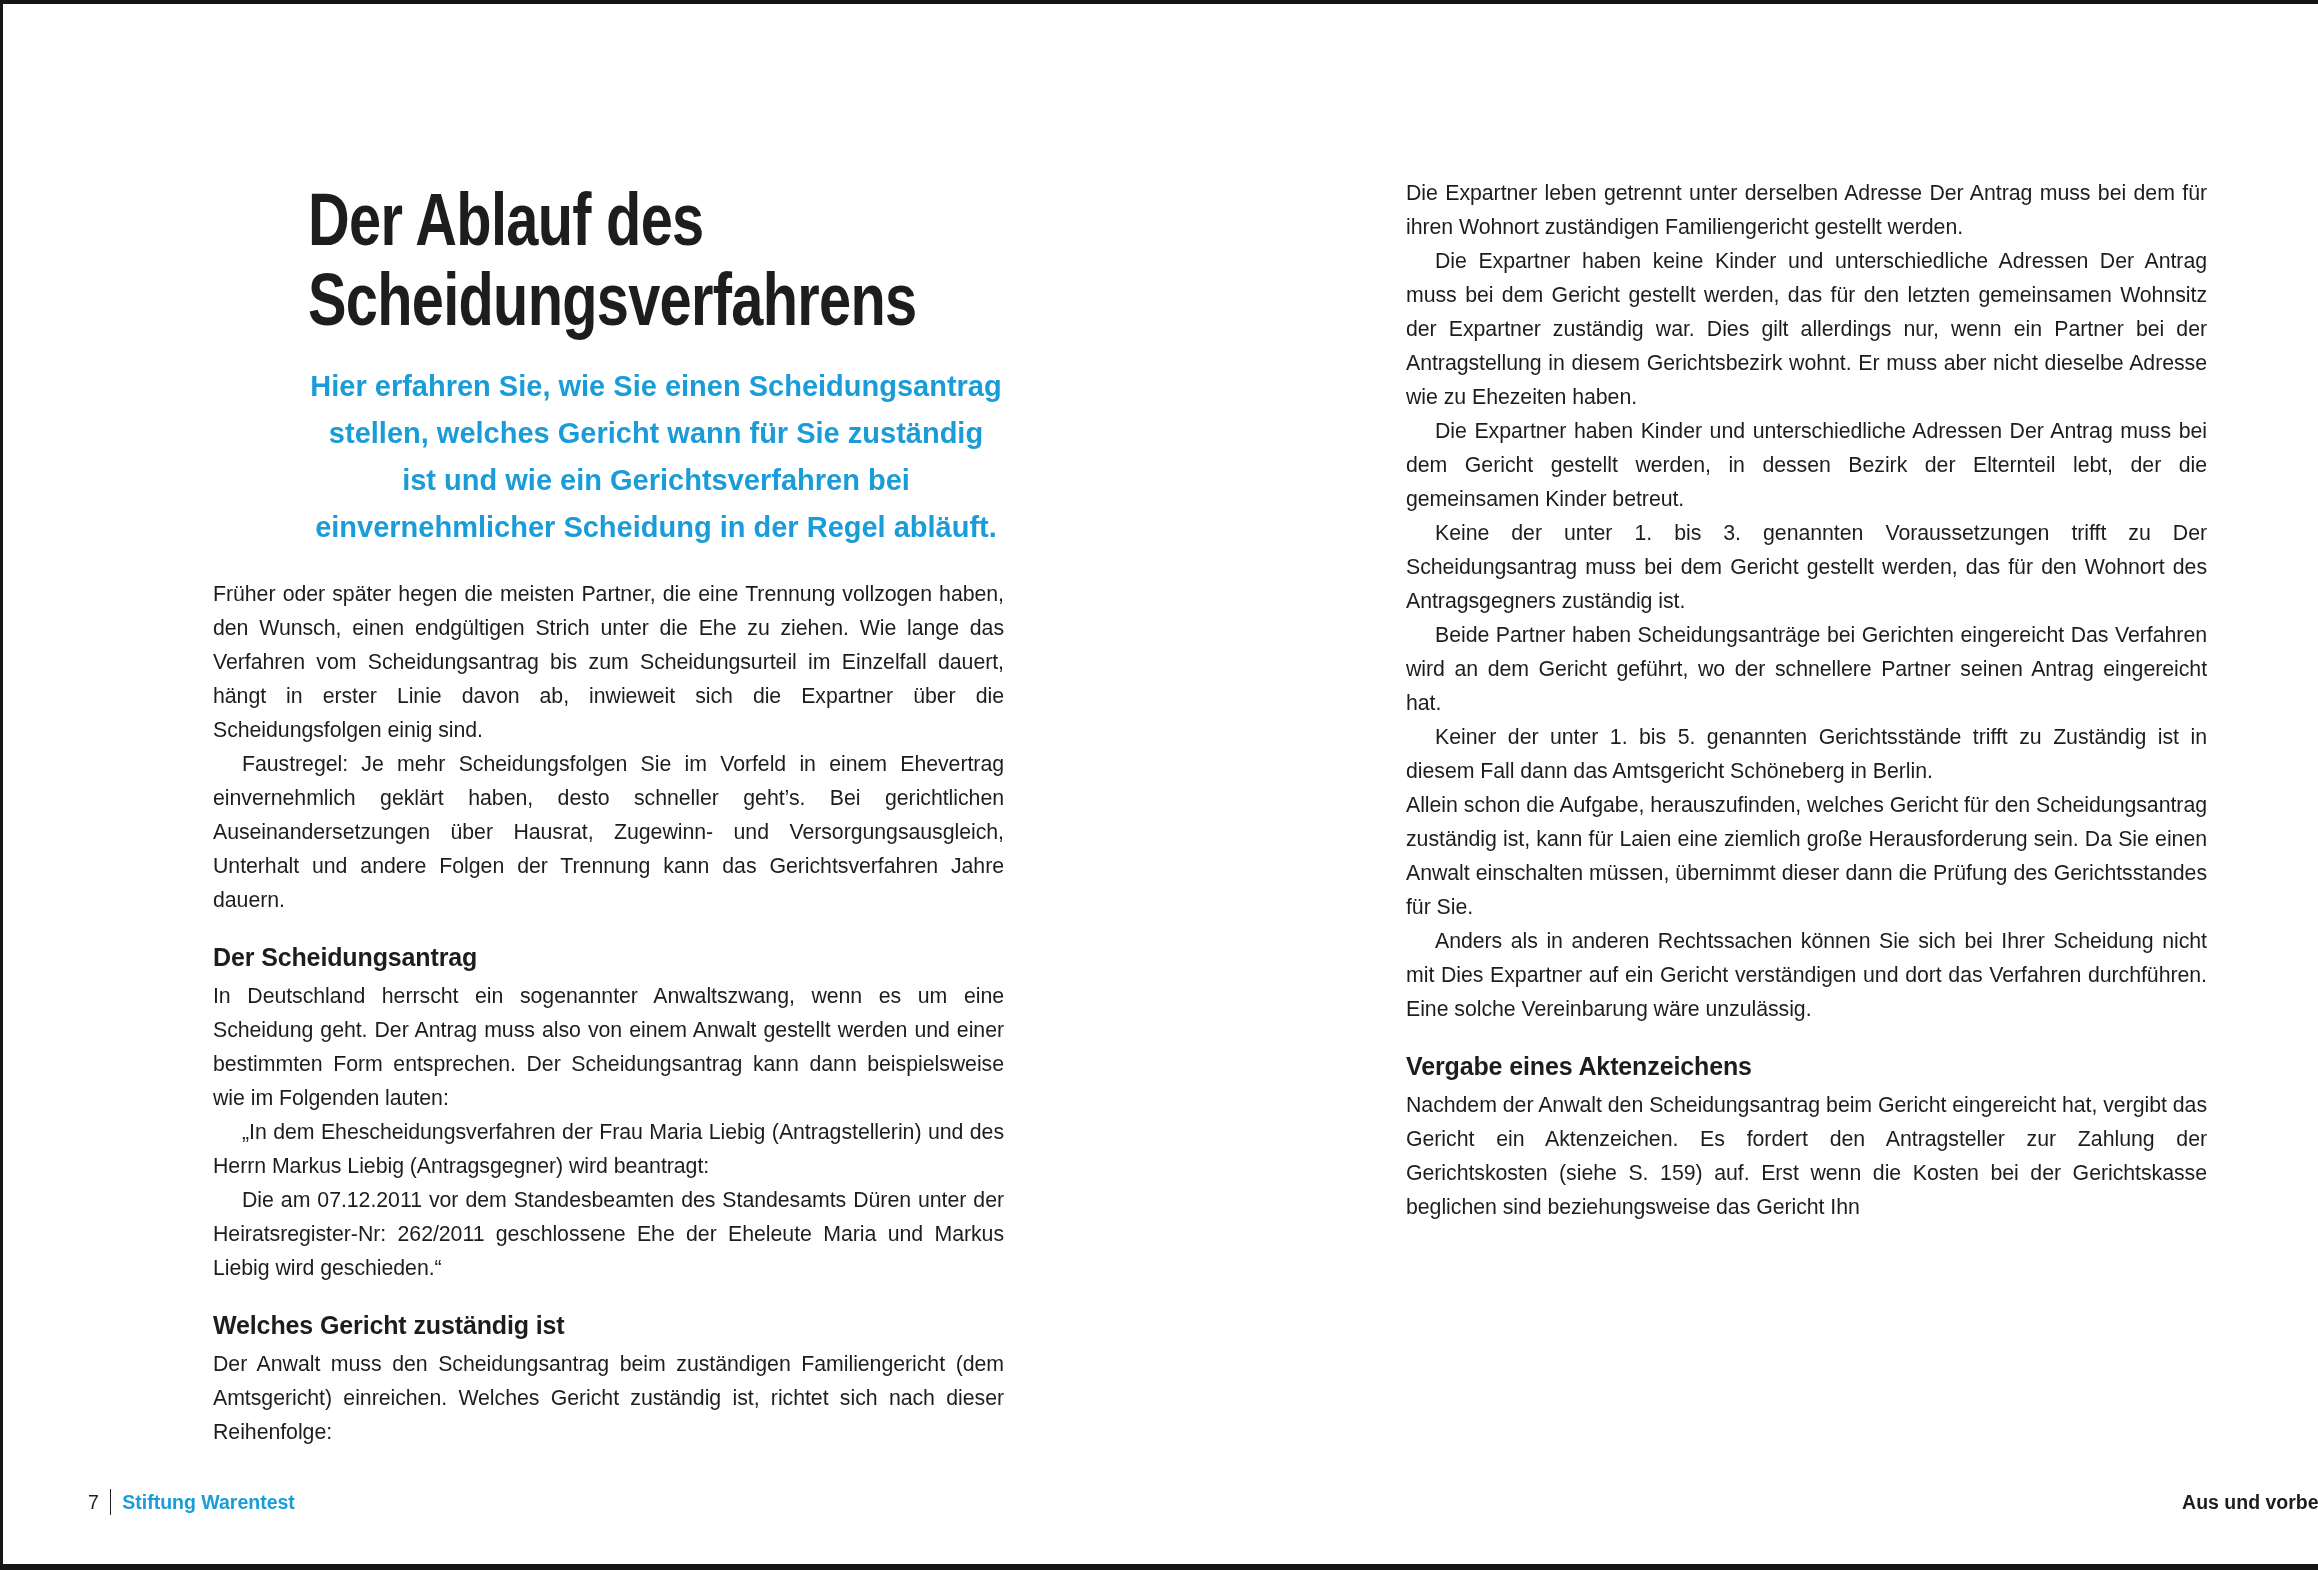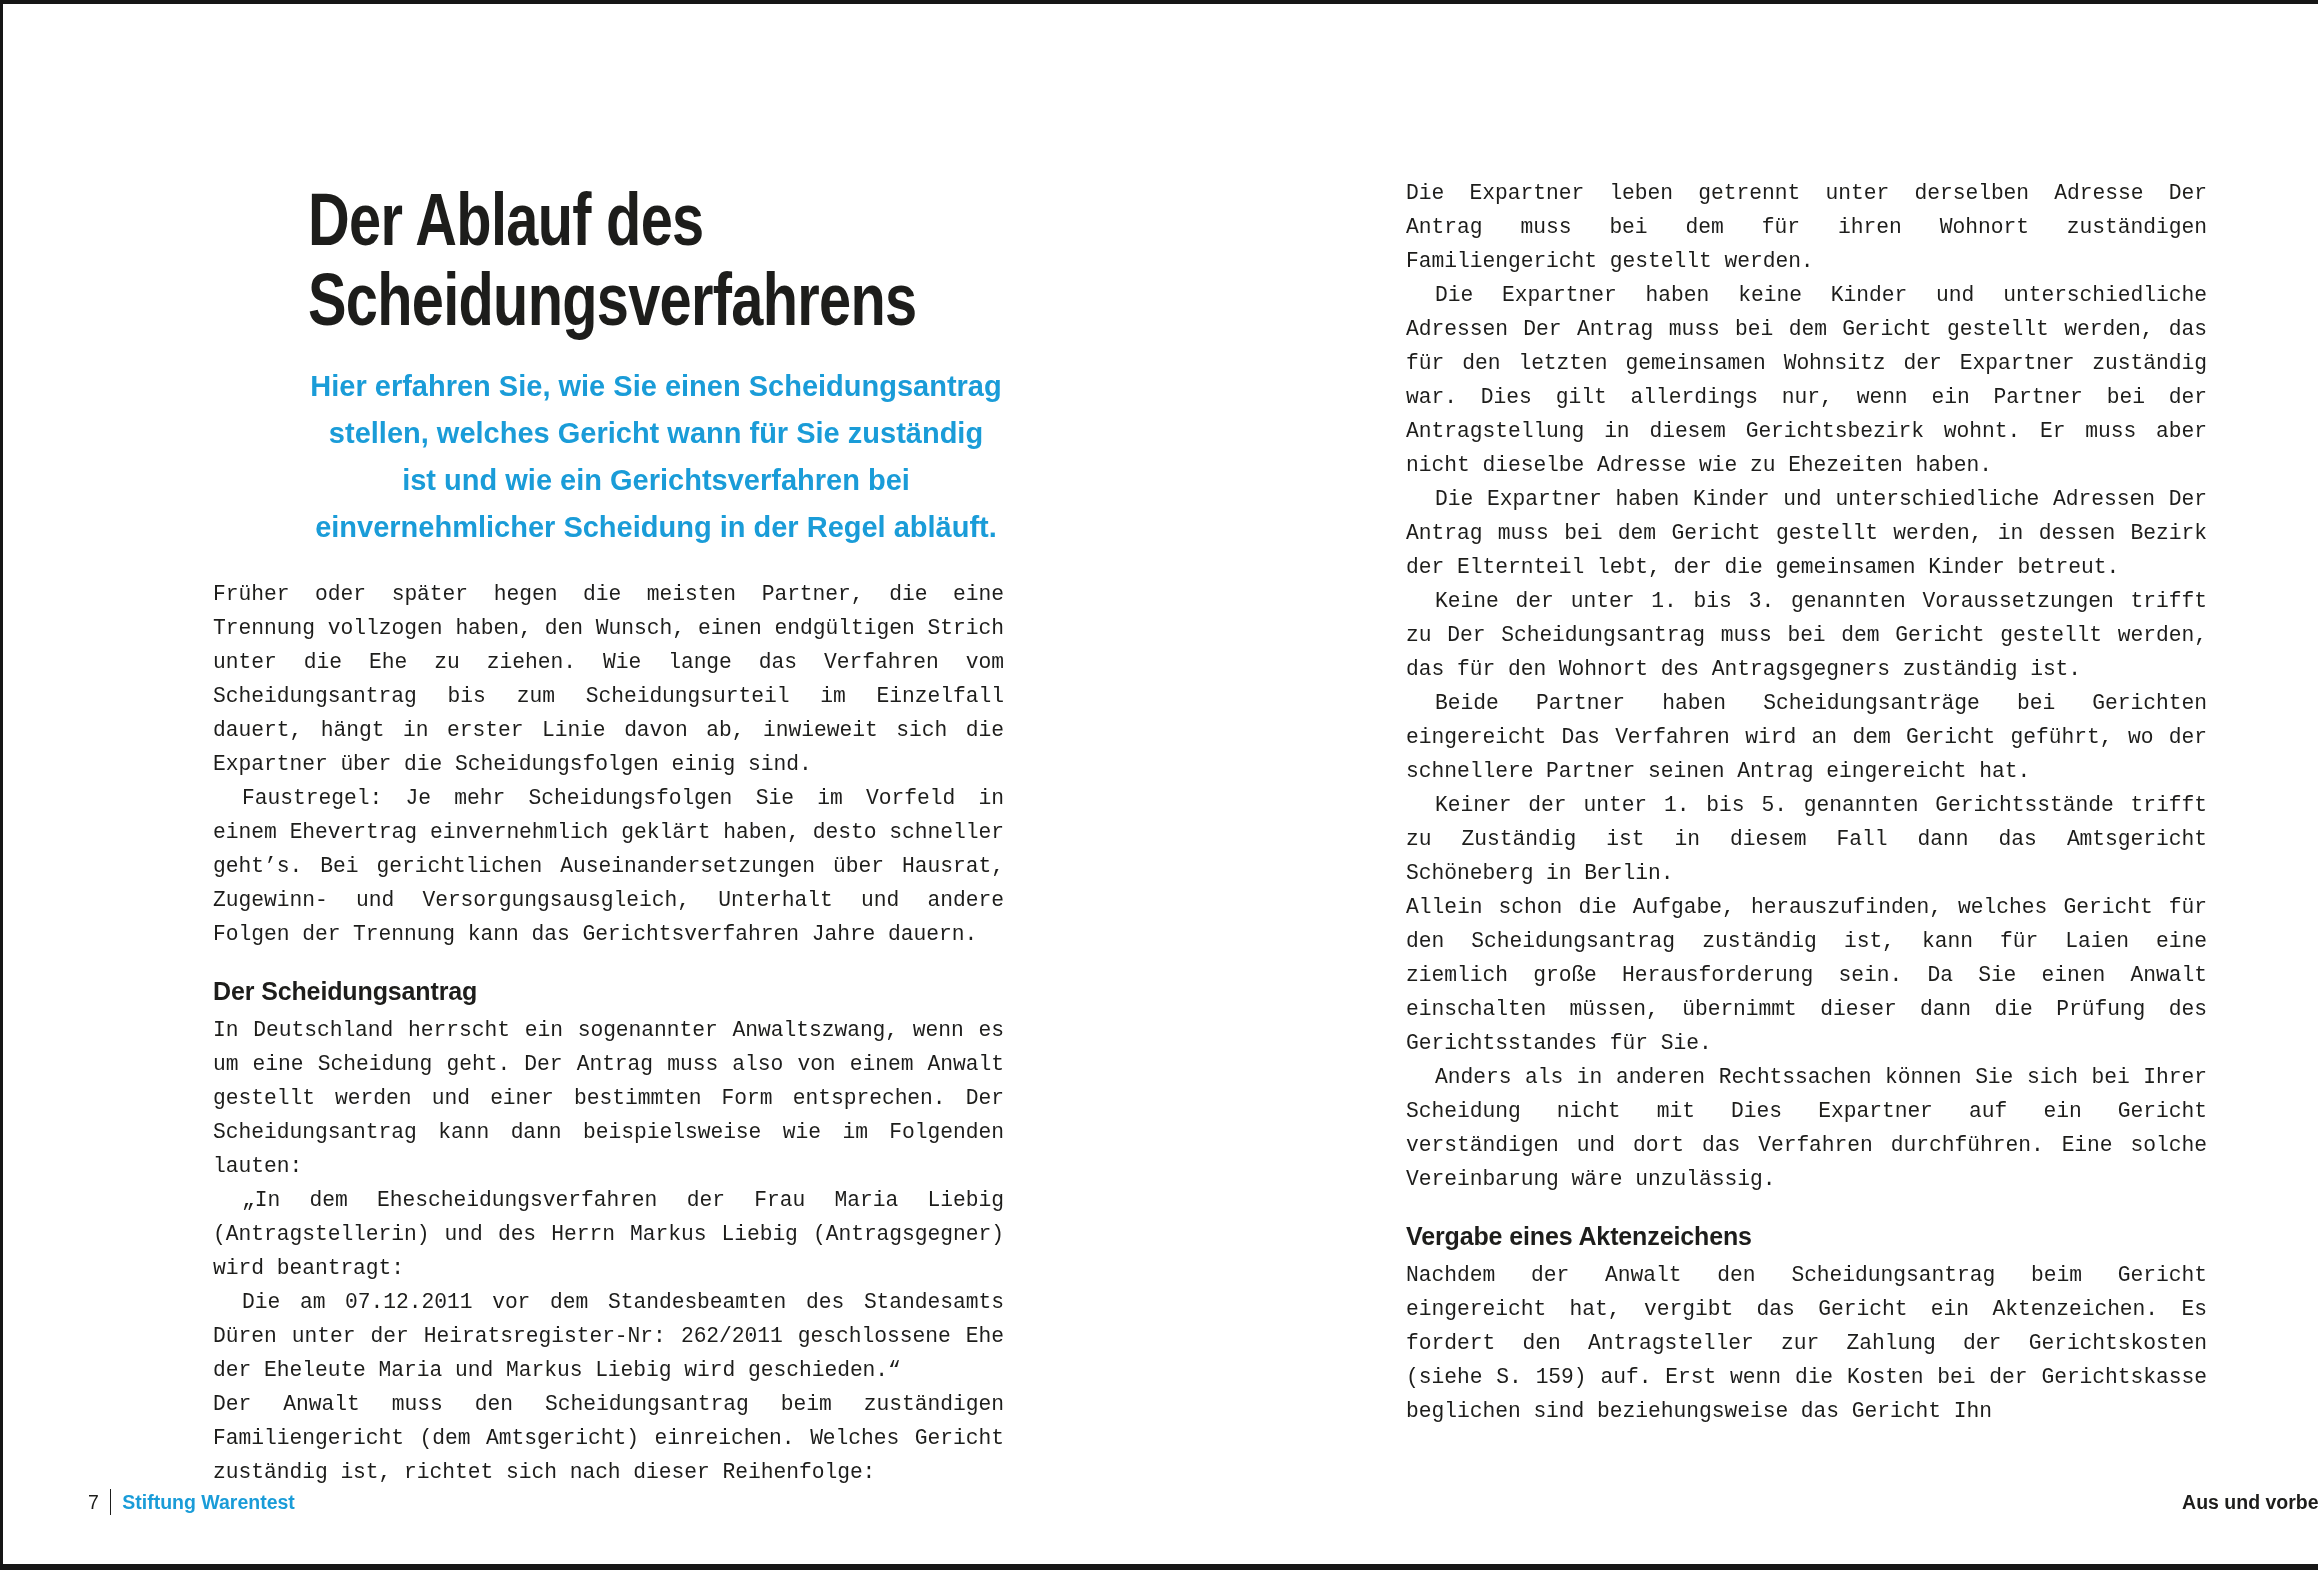--- a/index.html
+++ b/index.html
@@ -45,21 +45,20 @@
     color: #1a9cd8;
     text-align: center;
   }
 
   .bodytext p {
     margin: 0;
     font-size: 21.3px;
     line-height: 34px;
     text-align: justify;
     letter-spacing: -0.002em;
-    font-family: Liberation Mono, monospace;
   }
   .bodytext p.indent { text-indent: 29px; }
 
   .subhead {
     margin: 26px 0 7.4px 0;
     font-size: 25px;
     font-weight: bold;
     line-height: 1.15;
     letter-spacing: -0.005em;
     color: #1d1d1b;
@@ -110,20 +109,21 @@
 
     <div class="bodytext">
       <p>Früher oder später hegen die meisten Partner, die eine Trennung vollzogen haben, den Wunsch, einen endgültigen Strich unter die Ehe zu ziehen. Wie lange das Verfahren vom Scheidungsantrag bis zum Scheidungsurteil im Einzelfall dauert, hängt in erster Linie davon ab, inwieweit sich die Expartner über die Scheidungsfolgen einig sind.</p>
       <p class="indent">Faustregel: Je mehr Scheidungsfolgen Sie im Vorfeld in einem Ehevertrag einvernehmlich geklärt haben, desto schneller geht’s. Bei gerichtlichen Auseinandersetzungen über Hausrat, Zugewinn- und Versorgungsausgleich, Unterhalt und andere Folgen der Trennung kann das Gerichtsverfahren Jahre dauern.</p>
 
       <h2 class="subhead">Der Scheidungsantrag</h2>
       <p>In Deutschland herrscht ein sogenannter Anwaltszwang, wenn es um eine Scheidung geht. Der Antrag muss also von einem Anwalt gestellt werden und einer bestimmten Form entsprechen. Der Scheidungsantrag kann dann beispielsweise wie im Folgenden lauten:</p>
       <p class="indent">„In dem Ehescheidungsverfahren der Frau Maria Liebig (Antragstellerin) und des Herrn Markus Liebig (Antragsgegner) wird beantragt:</p>
       <p class="indent">Die am 07.12.2011 vor dem Standesbeamten des Standesamts Düren unter der Heiratsregister-Nr: 262/2011 geschlossene Ehe der Eheleute Maria und Markus Liebig wird geschieden.“</p>
 
+      <h2 class="subhead">Welches Gericht zuständig ist</h2>
       <p>Der Anwalt muss den Scheidungsantrag beim zuständigen Familiengericht (dem Amtsgericht) einreichen. Welches Gericht zuständig ist, richtet sich nach dieser Reihenfolge:</p>
     </div>
   </div>
 
   <div class="col-right">
     <div class="bodytext">
       <p class="first">Die Expartner leben getrennt unter derselben Adresse Der Antrag muss bei dem für ihren Wohnort zuständigen Familiengericht gestellt werden.</p>
       <p class="indent">Die Expartner haben keine Kinder und unterschiedliche Adressen Der Antrag muss bei dem Gericht gestellt werden, das für den letzten gemeinsamen Wohnsitz der Expartner zuständig war. Dies gilt allerdings nur, wenn ein Partner bei der Antragstellung in diesem Gerichtsbezirk wohnt. Er muss aber nicht dieselbe Adresse wie zu Ehezeiten haben.</p>
       <p class="indent">Die Expartner haben Kinder und unterschiedliche Adressen Der Antrag muss bei dem Gericht gestellt werden, in dessen Bezirk der Elternteil lebt, der die gemeinsamen Kinder betreut.</p>
       <p class="indent">Keine der unter 1. bis 3. genannten Voraussetzungen trifft zu Der Scheidungsantrag muss bei dem Gericht gestellt werden, das für den Wohnort des Antragsgegners zuständig ist.</p>

